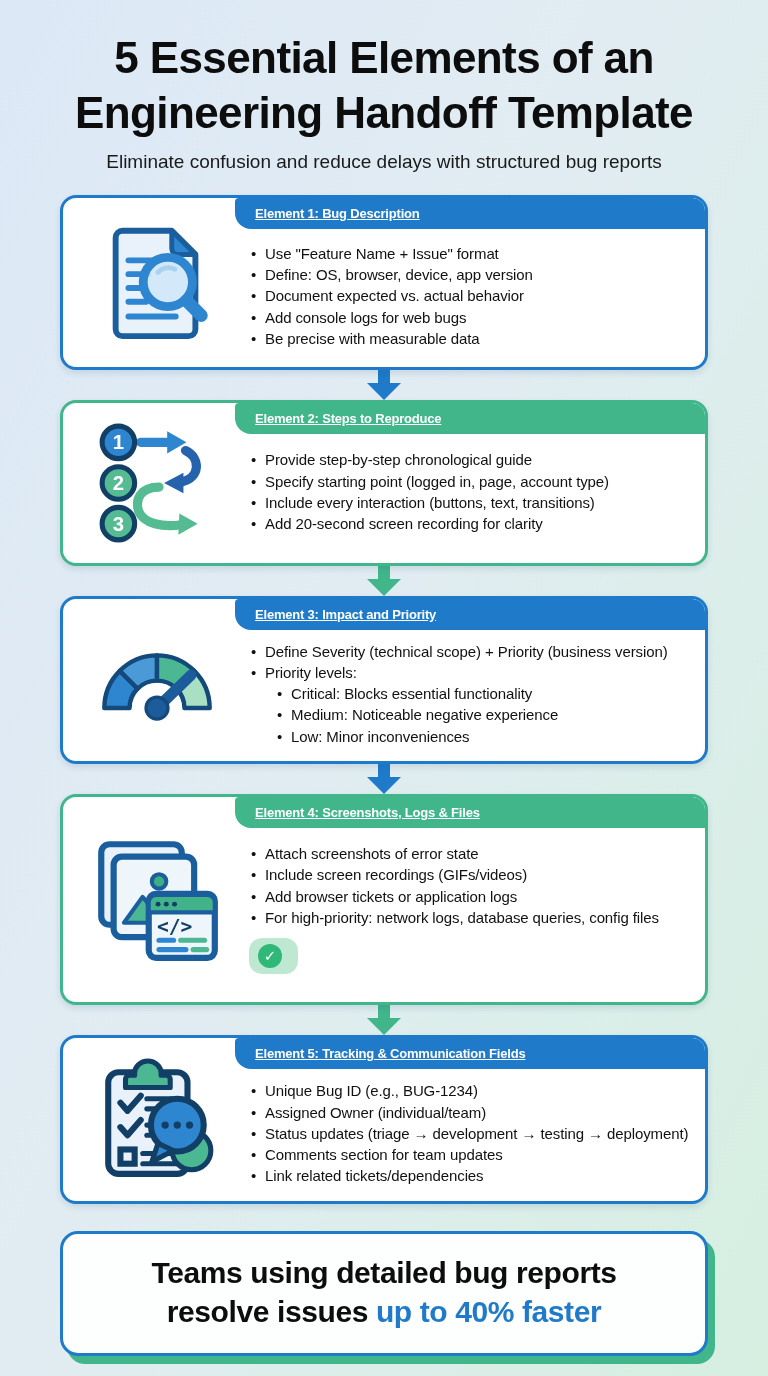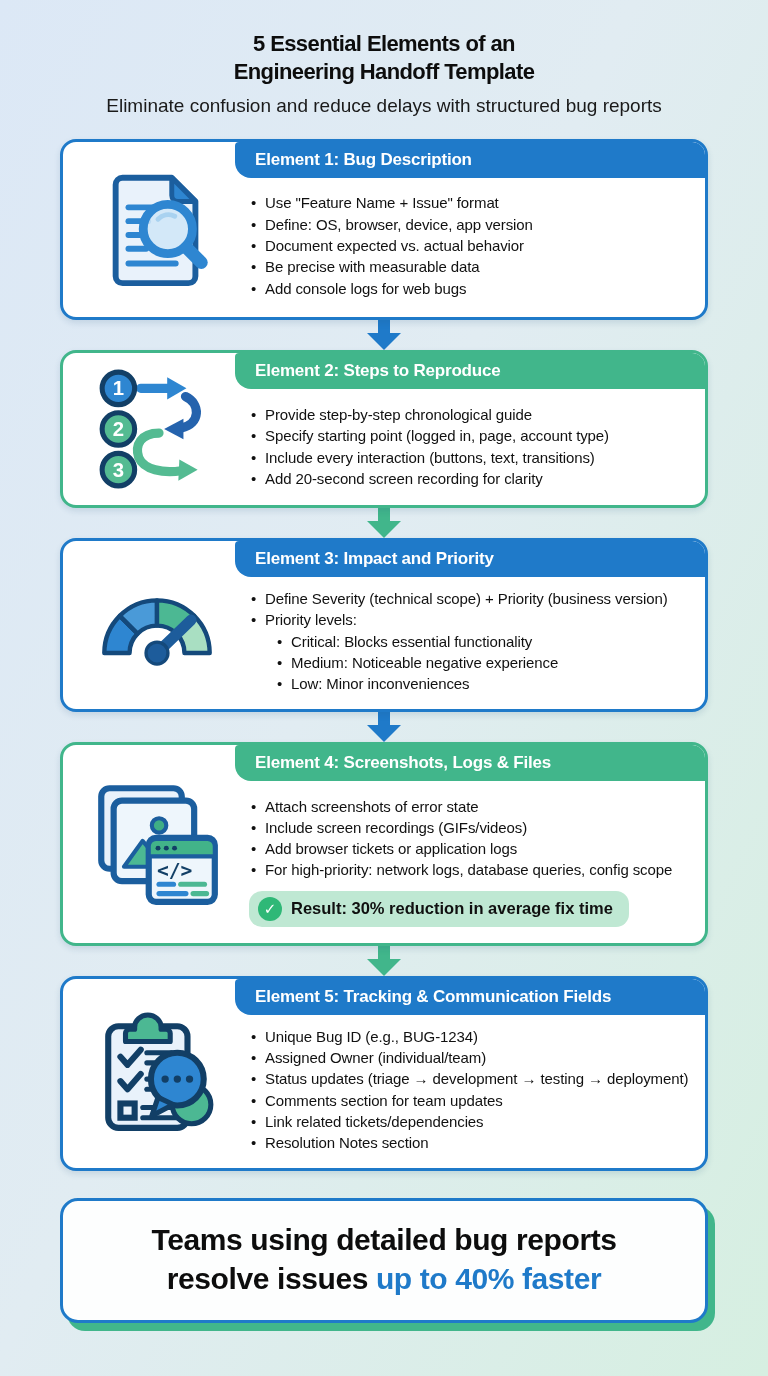--- a/index.html
+++ b/index.html
@@ -6,57 +6,58 @@
   body{
     width:768px;height:1376px;overflow:hidden;
     font-family:"Liberation Sans","DejaVu Sans",sans-serif;
     background:linear-gradient(115deg,#dce8f6 0%,#e1ecf2 45%,#d6efe1 100%);
     color:#111;
   }
   .page{width:648px;margin:0 auto;padding-top:30px;}
 
   
   .title{
-    text-align:center;font-weight:800;font-size:22px;line-height:1.26;
+    text-align:center;font-weight:800;font-size:44px;line-height:1.26;
     letter-spacing:-0.6px;color:#0d0d0d;margin:0 0 10px 0;
   }
   .title span{display:block;}
   .subtitle{
     text-align:center;font-size:19px;color:#1a1a1a;margin:0 0 22px 0;
   }
 
   
   .card{
     position:relative;background:#ffffff;
     border:3px solid var(--c,#1f7ac9);
     border-radius:16px;
     box-shadow:0 3px 6px rgba(25,80,120,.14);
     overflow:hidden;
   }
   .card-header{
     margin:0 0 0 172px;background:var(--c,#1f7ac9);color:#fff;
-    font-size:17px;font-weight:bold;letter-spacing:-0.2px;white-space:nowrap;
+    font-size:13px;font-weight:bold;letter-spacing:-0.2px;white-space:nowrap;
     padding:8px 10px 8px 20px;
     border-radius:4px 12px 0 16px;
+    text-decoration:underline;
   }
   .icon-box{
     position:absolute;left:14px;top:0;bottom:0;width:160px;
     display:flex;align-items:center;justify-content:center;
   }
   .icon-box svg{display:block;}
   .card-body{padding:11px 8px 14px 186px;}
   ul.bullets{list-style:none;margin:0;padding:0;font-size:15px;line-height:1.42;letter-spacing:-0.1px;}
   ul.bullets li{position:relative;padding-left:16px;}
   ul.bullets li::before{content:"\2022";position:absolute;left:2px;top:0;}
   ul.bullets li.sub{margin-left:26px;}
   ul.bullets .b{font-weight:normal;}
 
   
   .card:nth-of-type(1) .card-body{padding-top:14px;padding-bottom:18px;}
-  .theme-green .card-body{padding-top:15px;padding-bottom:16px;}
+  .theme-green .card-body{padding-top:15px;padding-bottom:28px;}
 
   .result-pill{
     display:inline-flex;align-items:center;gap:9px;
     background:var(--pill-bg,#bfe8d3);
     border-radius:13px;margin-top:10px;padding:6px 16px 6px 9px;
     font-size:16.5px;font-weight:bold;color:#101010;
   }
   .result-pill .check{
     width:24px;height:24px;border-radius:50%;flex:0 0 auto;
     background:var(--pill-check,#2fb877);color:#fff;
@@ -106,22 +107,22 @@
     <path d="M66 54 a15 15 0 0 1 17 -3" stroke="#a9d2f0" stroke-width="5" fill="none" stroke-linecap="round"></path>
     <line x1="95" y1="83" x2="110" y2="98" stroke="#2e86d1" stroke-width="13" stroke-linecap="round"></line>
   </svg>
         </div>
     <h2 class="card-header">Element 1: Bug Description</h2>
     <div class="card-body">
       <ul class="bullets">
             <li><span>Use "Feature Name + Issue" format</span></li>
             <li><span>Define: OS, browser, device, app version</span></li>
             <li><span>Document expected vs. actual behavior</span></li>
+            <li><span>Add console logs for web bugs</span></li>
             <li><span>Be precise with measurable data</span></li>
-            <li><span>Add console logs for web bugs</span></li>
           </ul>
     </div>
   </section>
       <div class="connector">
         <svg width="44" height="30" viewBox="0 0 44 30">
           <polygon points="16,0 28,0 28,13 39,13 22,30 5,13 16,13" fill="#1f7ac9"></polygon>
         </svg>
       </div>
       <section class="card theme-green card-steps-to-reproduce" style="--c: #41b68b;">
     <div class="icon-box">
@@ -204,25 +205,24 @@
       <line x1="97" y1="110" x2="110" y2="110" stroke="#4cb893"></line>
     </g>
   </svg>
         </div>
     <h2 class="card-header">Element 4: Screenshots, Logs &amp; Files</h2>
     <div class="card-body">
       <ul class="bullets">
             <li><span>Attach screenshots of error state</span></li>
             <li><span>Include screen recordings (GIFs/videos)</span></li>
             <li><span>Add browser tickets or application logs</span></li>
-            <li><span>For high-priority: network logs, database queries, config scope</span></li>
+            <li><span>For high-priority: network logs, database queries, config files</span></li>
           </ul>
     <div class="result-pill">
             <span class="check">✓</span>
-            <span>Result: 30% reduction in average fix time</span>
           </div></div>
   </section>
       <div class="connector">
         <svg width="44" height="30" viewBox="0 0 44 30">
           <polygon points="16,0 28,0 28,13 39,13 22,30 5,13 16,13" fill="#41b68b"></polygon>
         </svg>
       </div>
       <section class="card theme-blue card-tracking-communication" style="--c: #1f7ac9;">
     <div class="icon-box">
           <svg width="126" height="126" viewBox="0 0 124 124">
@@ -248,21 +248,20 @@
   </svg>
         </div>
     <h2 class="card-header">Element 5: Tracking &amp; Communication Fields</h2>
     <div class="card-body">
       <ul class="bullets">
             <li><span class="b">Unique Bug ID</span><span> (e.g., BUG-1234)</span></li>
             <li><span class="b">Assigned Owner</span><span> (individual/team)</span></li>
             <li><span class="b">Status updates</span><span> (triage → development → testing → deployment)</span></li>
             <li><span class="b">Comments</span><span> section for team updates</span></li>
             <li><span class="b">Link related tickets/dependencies</span></li>
-            <li><span class="b">Resolution Notes</span><span> section</span></li>
           </ul>
     </div>
   </section>
     </div>
 
   <div class="footer-banner">
     <span>Teams using detailed bug reports</span><br>
     <span>resolve issues </span><span class="hl">up to 40% faster</span>
   </div>
 </div>

